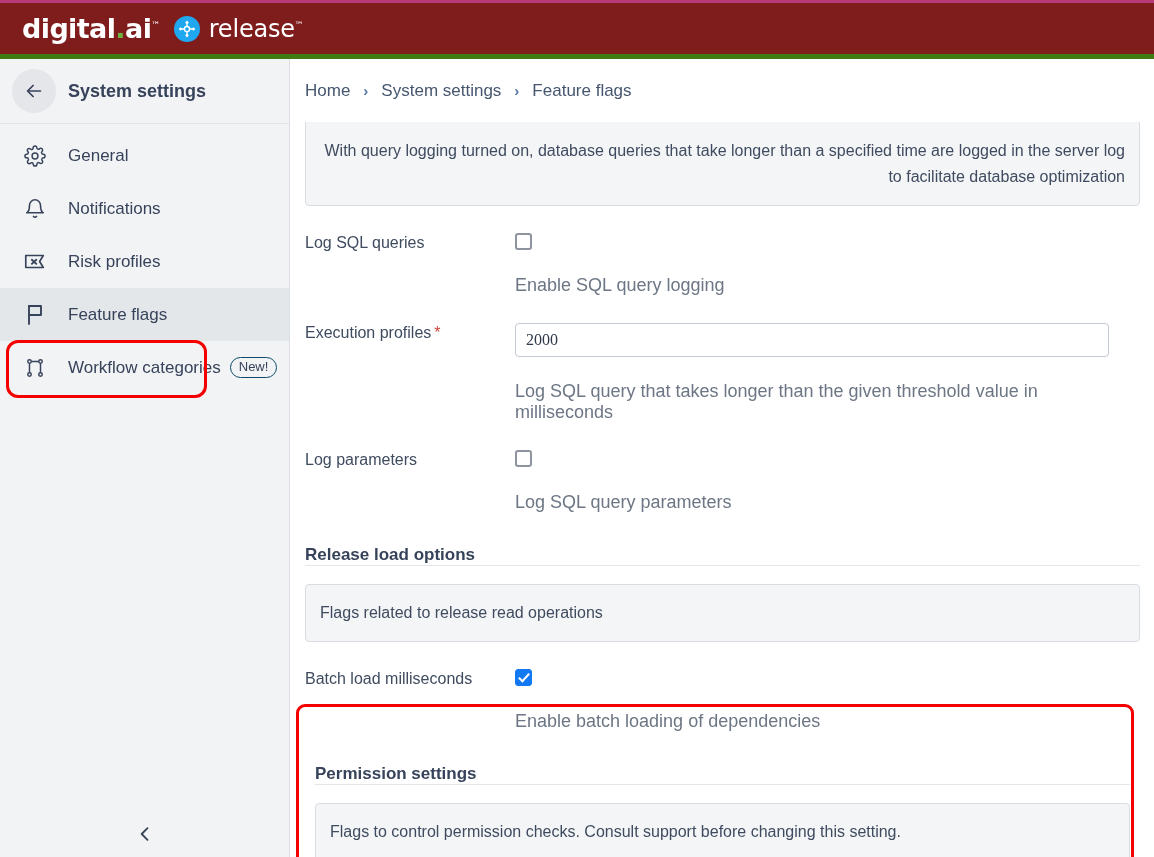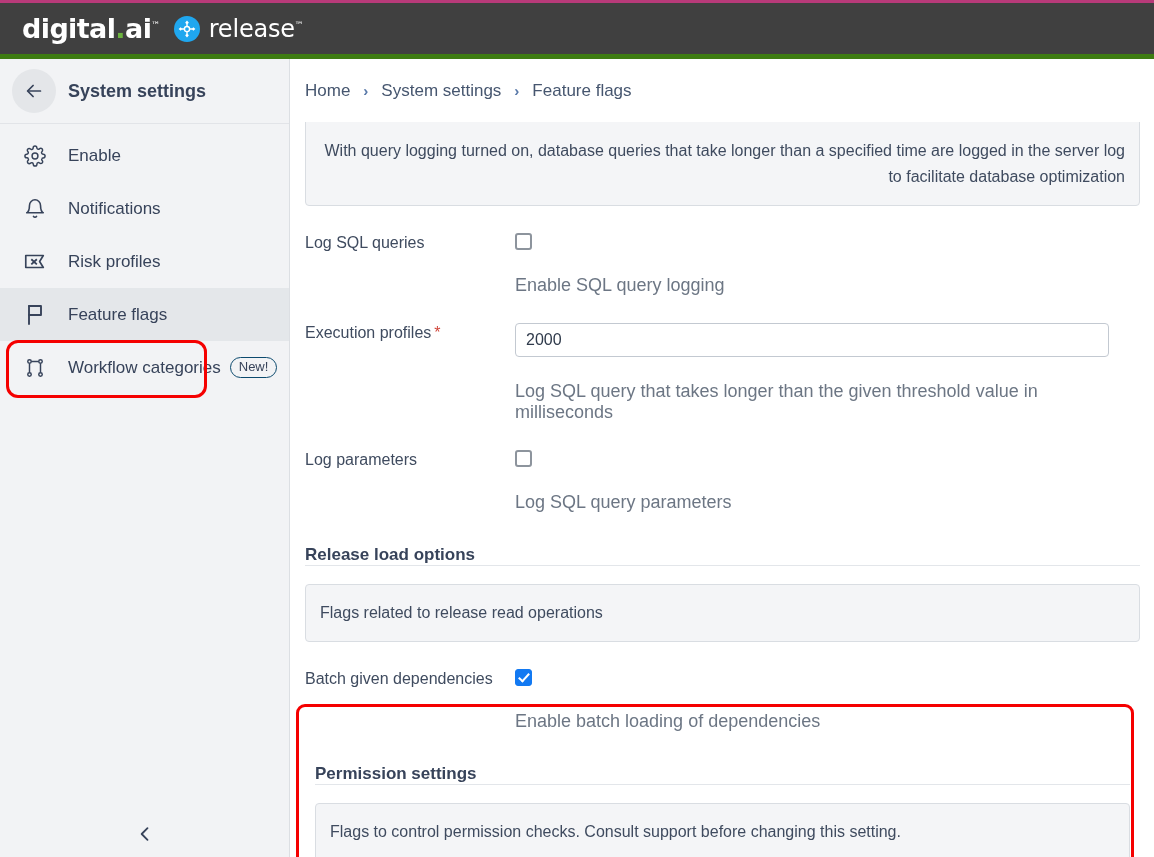--- a/index.html
+++ b/index.html
@@ -13,21 +13,21 @@
 
   
   .top-accent {
     position: absolute; top: 0; left: 0; width: 1154px; height: 3px;
     background: #b83a79;
   }
 
   
   .header {
     position: absolute; top: 3px; left: 0; width: 1154px; height: 51px;
-    background: #404040;
+    background: #7f1d1d;
     display: flex; align-items: center; padding-left: 22px;
   }
   .brand-wordmark {
     font-size: 27px; font-weight: bold; color: #ffffff;
     letter-spacing: -0.6px; line-height: 1;
     font-family: "DejaVu Sans", sans-serif;
   }
   .brand-dot { color: #6cb33f; }
   .brand-tm { font-size: 9px; vertical-align: super; font-weight: normal; }
   .release-mark {
@@ -139,21 +139,21 @@
     border-width: 0 2px 2px 0; transform: rotate(42deg);
   }
 
   .helper {
     font-size: 18px; color: #6c7684; margin-top: 24px;
   }
 
   .text-input {
     width: 594px; height: 34px; border: 1px solid #c3c9d1; border-radius: 4px;
     background: #ffffff; font-size: 16px; color: #2f3a4b;
-    padding: 0 10px; font-family: Liberation Sans, sans-serif;
+    padding: 0 10px; font-family: Liberation Serif, serif;
     outline: none;
   }
 
   .section-title {
     font-size: 17px; font-weight: bold; color: #37435a;
     margin-top: 32px; border-bottom: 1px solid #e3e6ea;
   }
 
   
   .anno-section {
@@ -203,21 +203,21 @@
 
     <div class="nav">
 
       <div class="nav-item">
         <span class="nav-icon">
           <svg width="22" height="22" viewBox="0 0 24 24" fill="none" stroke="#37435a" stroke-width="1.6">
             <circle cx="12" cy="12" r="3.2"></circle>
             <path d="M19.4 15a1.6 1.6 0 0 0 .32 1.77l.06.06a2 2 0 1 1-2.83 2.83l-.06-.06a1.6 1.6 0 0 0-1.77-.32 1.6 1.6 0 0 0-1 1.47V21a2 2 0 0 1-4 0v-.1A1.6 1.6 0 0 0 9 19.4a1.6 1.6 0 0 0-1.77.32l-.06.06a2 2 0 1 1-2.83-2.83l.06-.06A1.6 1.6 0 0 0 4.72 15a1.6 1.6 0 0 0-1.47-1H3a2 2 0 0 1 0-4h.1A1.6 1.6 0 0 0 4.6 9a1.6 1.6 0 0 0-.32-1.77l-.06-.06a2 2 0 1 1 2.83-2.83l.06.06A1.6 1.6 0 0 0 9 4.72h.08A1.6 1.6 0 0 0 10 3.25V3a2 2 0 0 1 4 0v.1a1.6 1.6 0 0 0 1 1.47 1.6 1.6 0 0 0 1.77-.32l.06-.06a2 2 0 1 1 2.83 2.83l-.06.06A1.6 1.6 0 0 0 19.28 9v.08a1.6 1.6 0 0 0 1.47 1H21a2 2 0 0 1 0 4h-.1a1.6 1.6 0 0 0-1.5 1z"></path>
           </svg>
         </span>
-        <span class="nav-label">Enable</span>
+        <span class="nav-label">General</span>
       </div>
 
       <div class="nav-item">
         <span class="nav-icon">
           <svg width="22" height="22" viewBox="0 0 24 24" fill="none" stroke="#37435a" stroke-width="1.7" stroke-linecap="round" stroke-linejoin="round">
             <path d="M18 8a6 6 0 1 0-12 0c0 7-3 8-3 8h18s-3-1-3-8"></path>
             <path d="M13.7 20a2 2 0 0 1-3.4 0"></path>
           </svg>
         </span>
         <span class="nav-label">Notifications</span>
@@ -307,21 +307,21 @@
           <span class="chk off"></span>
           <div class="helper">Log SQL query parameters</div>
         </div>
       </div>
 
       <div class="section-title">Release load options</div>
       <div style="height:18px"></div>
       <div class="info-box">Flags related to release read operations</div>
 
       <div class="field-row">
-        <div class="field-label">Batch given dependencies</div>
+        <div class="field-label">Batch load milliseconds</div>
         <div class="field-control">
           <span class="chk on"></span>
           <div class="helper">Enable batch loading of dependencies</div>
         </div>
       </div>
 
       <div class="section-block">
         <div class="section-title">Permission settings</div>
         <div style="height:18px"></div>
         <div class="info-box">Flags to control permission checks. Consult support before changing this setting.</div>

